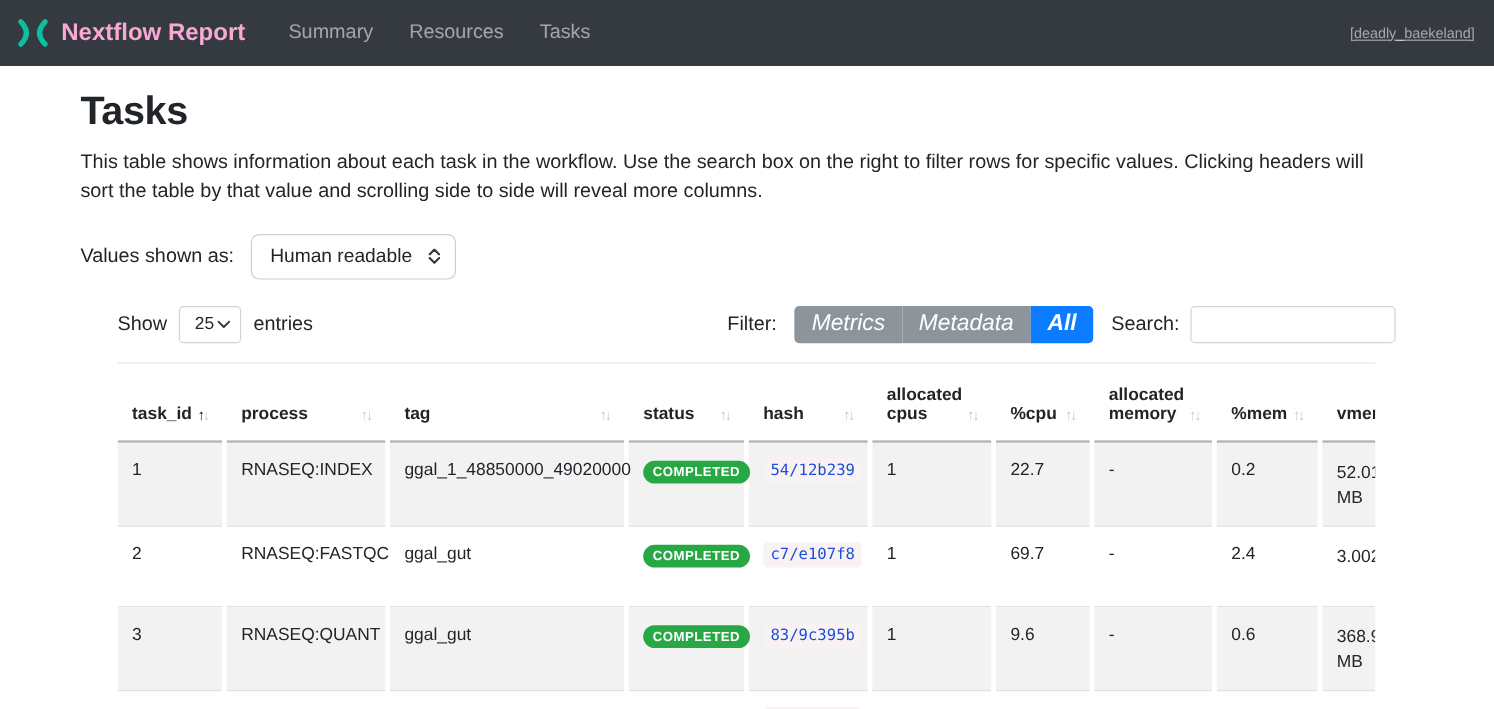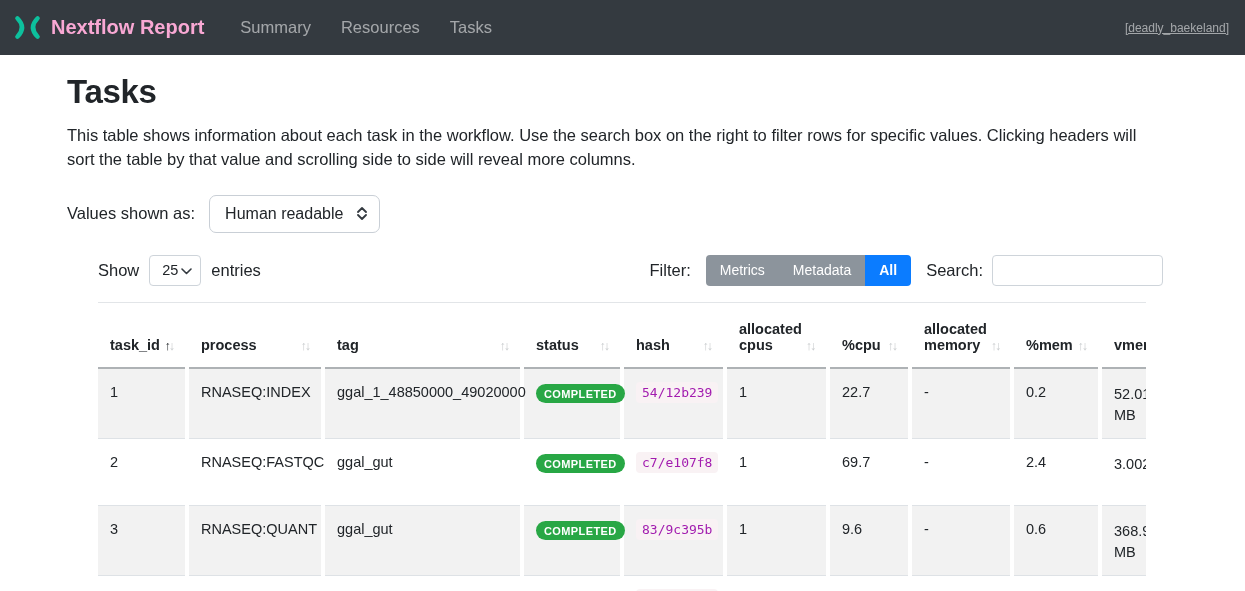--- a/index.html
+++ b/index.html
@@ -30,21 +30,21 @@
   
   .dt-section { margin:22px 0 0 31px; width:1065px; }
   .dt-controls { display:flex; align-items:center; font-size:16.5px; }
   .show-group { display:flex; align-items:center; gap:10px; }
   .mini-select { width:52px; height:31px; border:1px solid #ced4da; border-radius:4px;
     background:#fff; display:flex; align-items:center; justify-content:space-between;
     padding:0 8px 0 12px; font-size:14.5px; cursor:pointer; }
   .right-group { margin-left:auto; display:flex; align-items:center; }
   .btn-group { display:flex; margin:0 15px; }
   .fbtn { height:31px; padding:0 14px; display:flex; align-items:center; color:#fff;
-    font-size:14px; background:#8c949c; border:none; cursor:pointer; }
+    font-size:19px; background:#8c949c; border:none; cursor:pointer;font-style:italic; }
   .fbtn:first-child { border-radius:4px 0 0 4px; }
   .fbtn:last-child { border-radius:0 4px 4px 0; }
   .fbtn.active { background:#0b7cff; font-weight:600; }
   .search-label { margin-right:9px; }
   .search-input { width:171px; height:31px; border:1px solid #ced4da; border-radius:4px;
     font-size:14.5px; padding:0 8px; outline:none; font-family:"Liberation Sans",sans-serif; }
 
   
   .table-wrap { margin-top:16px; width:1048px; overflow:hidden; border-top:1px solid #e2e5e8; }
   table { border-collapse:separate; border-spacing:4px 0; table-layout:fixed;
@@ -55,21 +55,21 @@
   .sort-icons { font-size:12.5px; font-weight:400; white-space:nowrap; line-height:1; }
   .sort-icons .arr { color:#c9ccce; }
   .sort-icons .arr.on { color:#212529; }
   .sort-icons .arr + .arr { margin-left:-2px; }
   td { height:67px; vertical-align:top; padding:15px 10px 12px 12px;
     border-bottom:1px solid #dee2e6; white-space:nowrap; }
   td.wrap { white-space:normal; line-height:1.45; }
   tr.odd td { background:#f2f2f2; }
   .badge { display:inline-block; background:#28a745; color:#fff; font-size:11px;
     font-weight:700; letter-spacing:.4px; padding:4px 8px 3px; border-radius:10px; }
-  .hash { font-family:"DejaVu Sans Mono", monospace; font-size:13px; color:#a21caf;
+  .hash { font-family:"DejaVu Sans Mono", monospace; font-size:13px; color:#1d4ed8;
     background:#f9f2f4; padding:3px 6px; border-radius:4px; white-space:nowrap; }
 </style>
 </head>
 <body>
 
 <div class="navbar">
   <div class="brand">
     <svg class="nf-logo" viewBox="0 0 32 32" fill="none">
       <path d="M4 5 Q15 16 4 27" stroke="#0dc09d" stroke-width="5.2" stroke-linecap="round"></path>
       <path d="M28 5 Q17 16 28 27" stroke="#0dc09d" stroke-width="5.2" stroke-linecap="round"></path>

